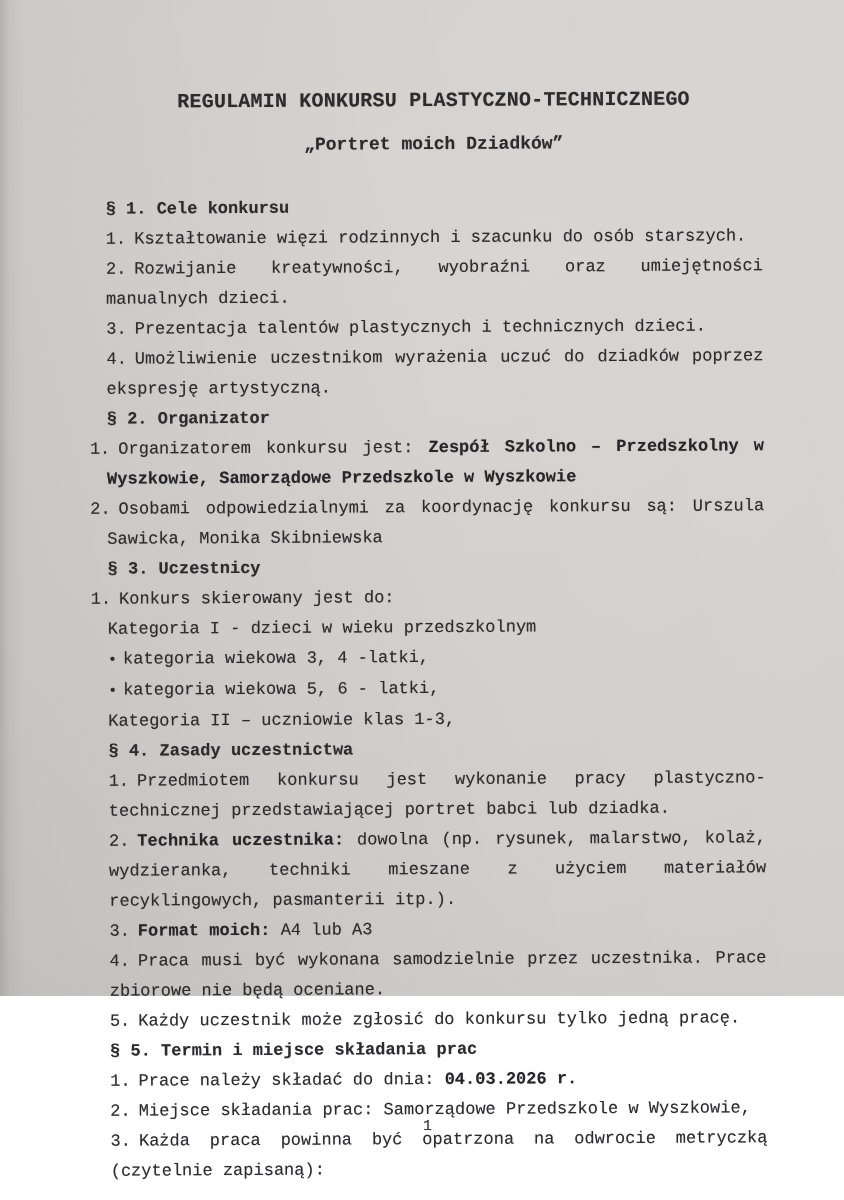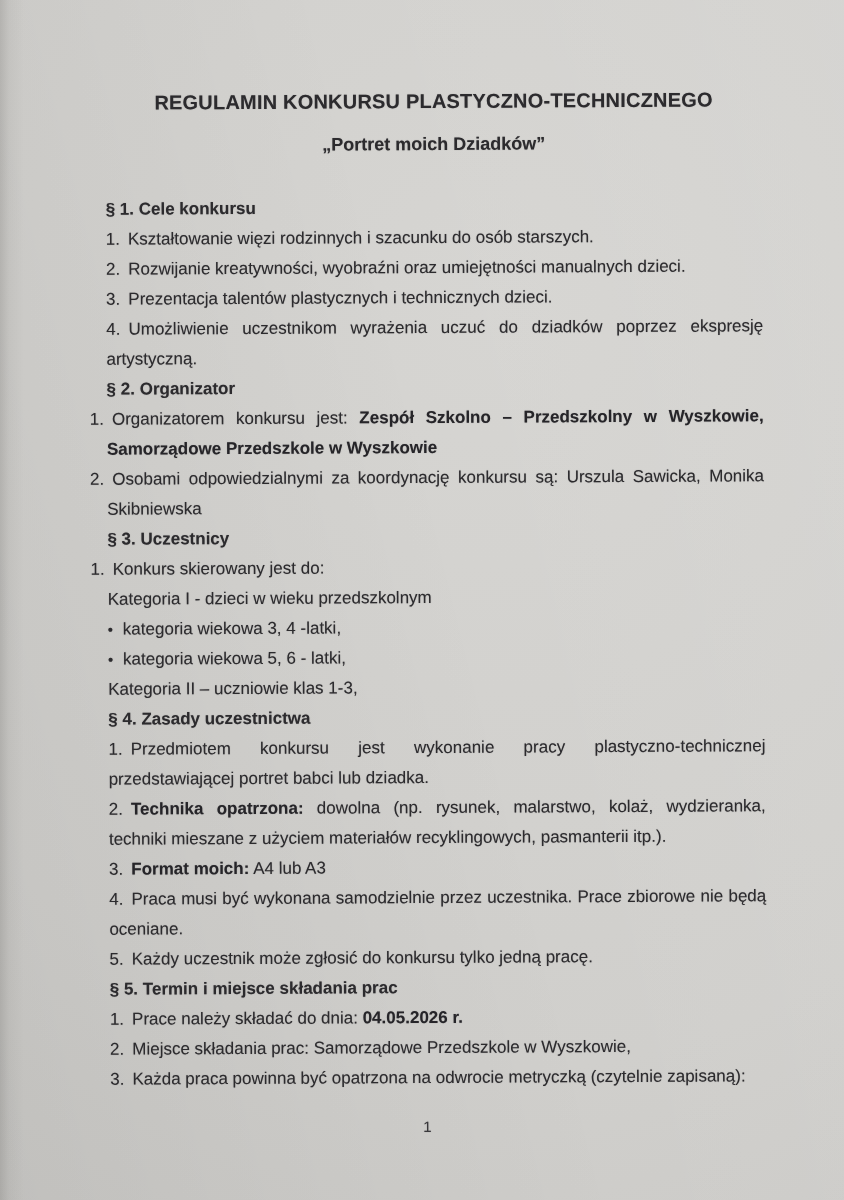--- a/index.html
+++ b/index.html
@@ -5,26 +5,26 @@
   html, body {
     margin: 0;
     padding: 0;
     width: 844px;
     height: 1200px;
     overflow: hidden;
   }
   .paper {
     position: relative;
     width: 844px;
-    height: 1200px;
+    height: 996px;
     background:
       linear-gradient(90deg, rgba(60,58,55,0.16) 0px, rgba(60,58,55,0.05) 9px, rgba(60,58,55,0) 24px),
       linear-gradient(256deg, rgba(255,255,255,0.08) 0%, rgba(0,0,0,0.00) 45%, rgba(0,0,0,0.055) 100%),
       radial-gradient(150% 115% at 58% 26%, #d6d5d2 0%, #d0cfcc 55%, #c6c5c2 100%);
-    font-family: Liberation Sans, sans-serif;
+    font-family: Liberation Mono, monospace;
     color: #2c2b2e;
   }
   .doc {
     position: absolute;
     inset: 0;
     padding: 88px 82px 0 105px;
     box-sizing: border-box;
     transform: rotate(-0.3deg);
     transform-origin: 430px 90px;
     text-shadow: 0 0 1px rgba(44,43,46,0.38);
@@ -108,29 +108,29 @@
         <p class="hang"><span class="num">1.</span><span>Konkurs skierowany jest do:</span></p>
         <p class="plain">Kategoria I - dzieci w wieku przedszkolnym</p>
         <p class="bullet"><span class="dot">•</span><span>kategoria wiekowa 3, 4 -latki,</span></p>
         <p class="bullet"><span class="dot">•</span><span>kategoria wiekowa 5, 6 - latki,</span></p>
         <p class="plain">Kategoria II – uczniowie klas 1-3,</p>
       </section>
 
       <section>
         <p class="heading">§ 4. Zasady uczestnictwa</p>
         <p class="item"><span class="num">1.</span><span>Przedmiotem konkursu jest wykonanie pracy plastyczno-technicznej przedstawiającej portret babci lub dziadka.</span></p>
-        <p class="item"><span class="num">2.</span><strong>Technika opatrzona:</strong><span> dowolna (np. rysunek, malarstwo, kolaż, wydzieranka, techniki mieszane z użyciem materiałów recyklingowych, pasmanterii itp.).</span></p>
+        <p class="item"><span class="num">2.</span><strong>Technika uczestnika:</strong><span> dowolna (np. rysunek, malarstwo, kolaż, wydzieranka, techniki mieszane z użyciem materiałów recyklingowych, pasmanterii itp.).</span></p>
         <p class="item"><span class="num">3.</span><strong>Format moich:</strong><span> A4 lub A3</span></p>
         <p class="item"><span class="num">4.</span><span>Praca musi być wykonana samodzielnie przez uczestnika. Prace zbiorowe nie będą oceniane.</span></p>
         <p class="item"><span class="num">5.</span><span>Każdy uczestnik może zgłosić do konkursu tylko jedną pracę.</span></p>
       </section>
 
       <section>
         <p class="heading">§ 5. Termin i miejsce składania prac</p>
-        <p class="item"><span class="num">1.</span><span>Prace należy składać do dnia: </span><strong>04.05.2026 r.</strong></p>
+        <p class="item"><span class="num">1.</span><span>Prace należy składać do dnia: </span><strong>04.03.2026 r.</strong></p>
         <p class="item"><span class="num">2.</span><span>Miejsce składania prac: Samorządowe Przedszkole w Wyszkowie,</span></p>
         <p class="item"><span class="num">3.</span><span>Każda praca powinna być opatrzona na odwrocie metryczką (czytelnie zapisaną):</span></p>
       </section>
 
     </div>
 
     <div class="pagenum">1</div>
   </div>
 </div>
 

